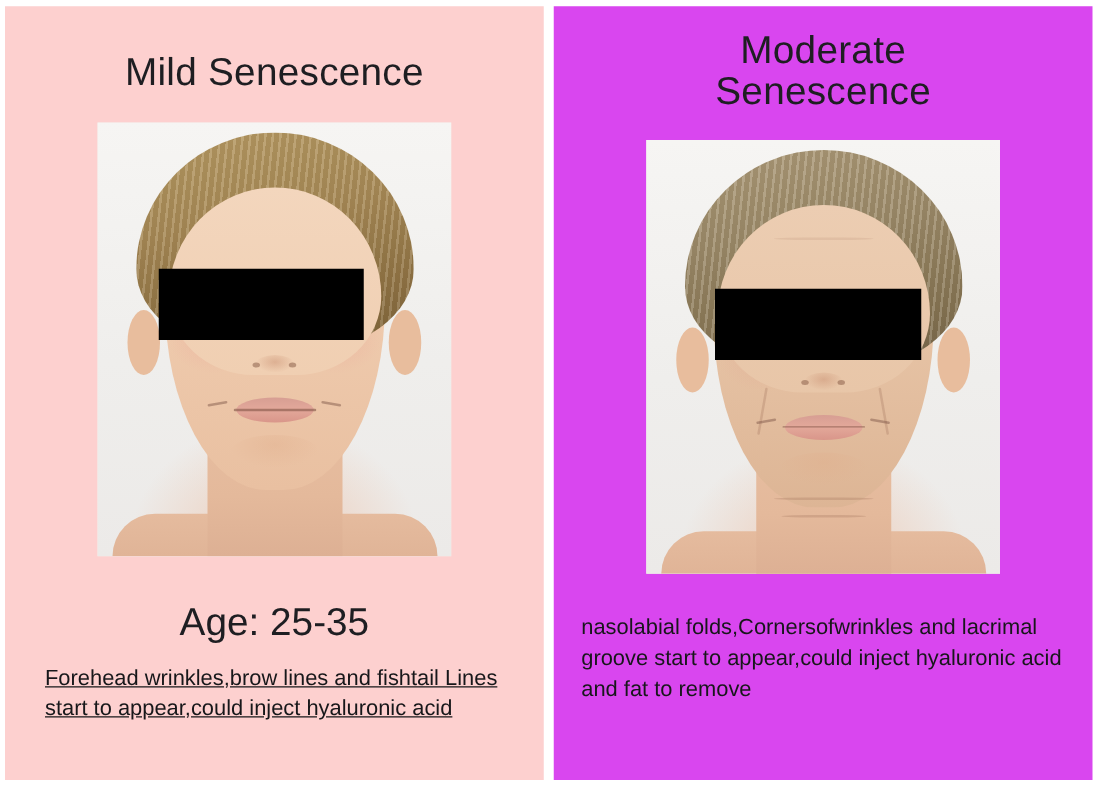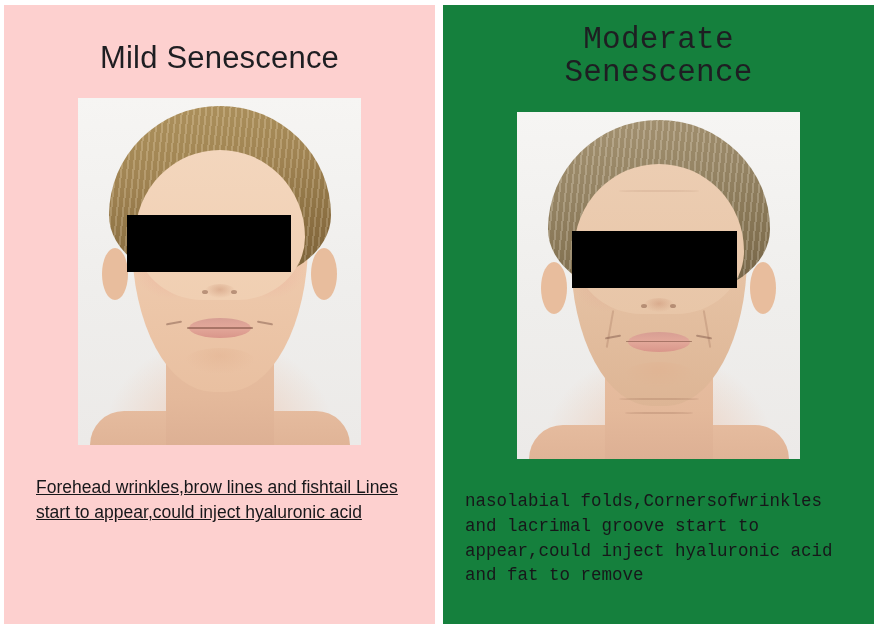--- a/index.html
+++ b/index.html
@@ -27,21 +27,21 @@
     position: relative;
     flex: 1 1 0;
     height: 100%;
     box-sizing: border-box;
     display: flex;
     flex-direction: column;
     align-items: center;
     overflow: hidden;
   }
   .panel-mild   { background: #fdd0cf; }
-  .panel-moderate { background: #15803d; font-family: Liberation Mono, monospace; }
+  .panel-moderate { background: #d946ef; }
 
   .panel-title {
     margin: 0;
     padding: 0;
     font-weight: 400;
     color: #1e1e22;
     text-align: center;
     letter-spacing: 0.2px;
     line-height: 1.08;
   }
@@ -308,20 +308,21 @@
         <div class="nostril nostril-r"></div>
         <div class="smile-l"></div>
         <div class="smile-r"></div>
         <div class="mouth"></div>
         <div class="mouth-line"></div>
         <div class="chin"></div>
       </div>
       <div class="redaction"></div>
     </figure>
 
+    <p class="age-line">Age: 25-35</p>
 
     <p class="desc">Forehead wrinkles,brow lines and fishtail Lines start to appear,could inject hyaluronic acid</p>
   </section>
 
   <section class="panel panel-moderate">
 
     <h2 class="panel-title">Moderate Senescence</h2>
 
     <figure class="photo-wrap">
       <div class="photo">

